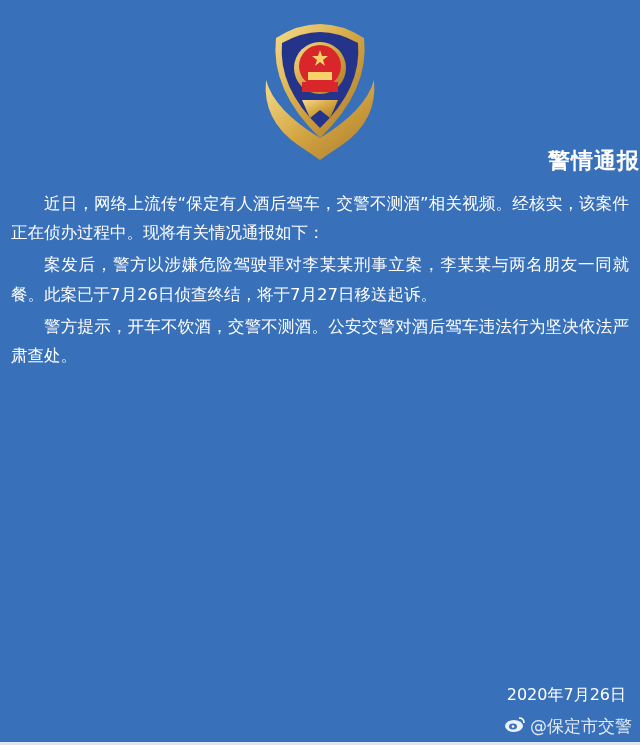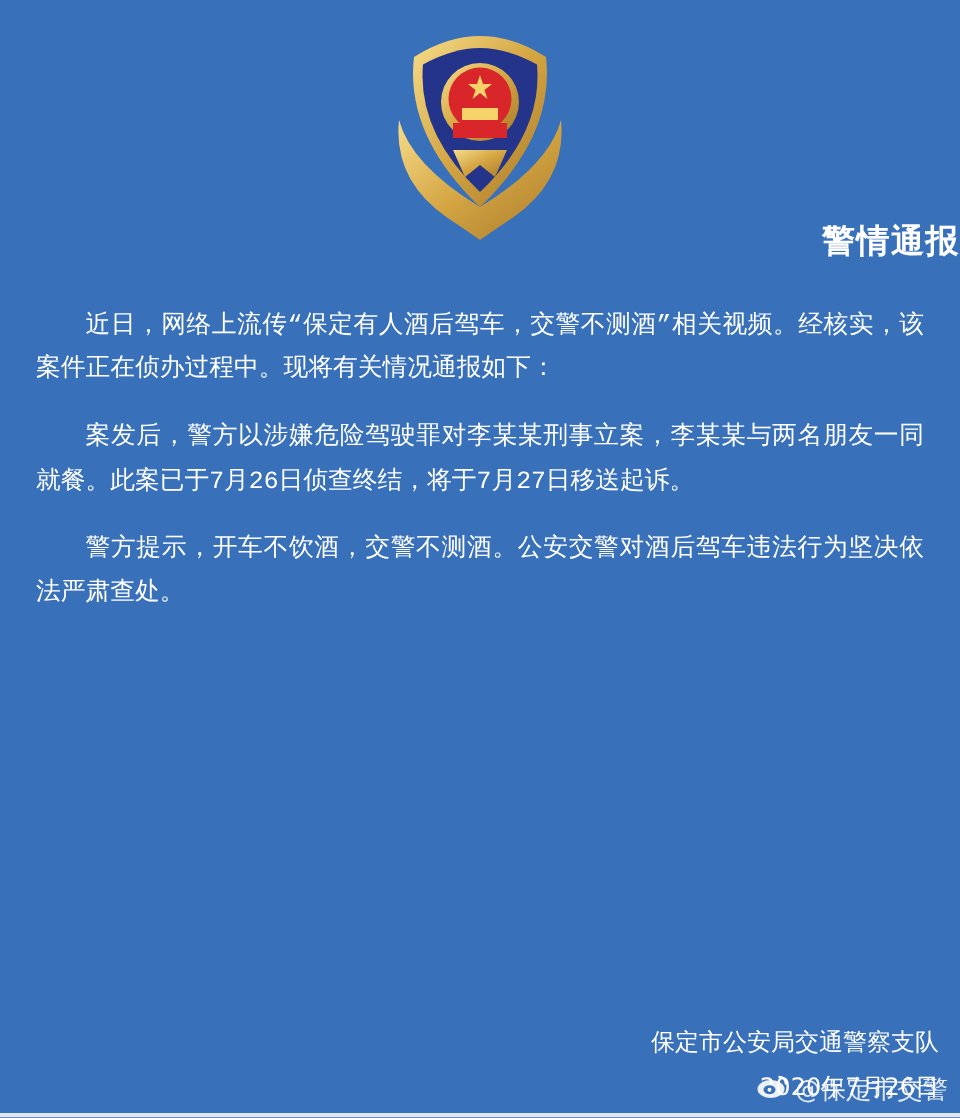--- a/index.html
+++ b/index.html
@@ -16,21 +16,21 @@
   }
   .title {
     position: absolute; left: 0; right: 0; top: 146px;
     text-align: right; font-size: 22px; font-weight: bold; letter-spacing: 1px;
   }
   .body-text {
     position: absolute; left: 8px; right: 8px; top: 186px;
     font-size: 16.5px; line-height: 29.2px;
     text-align: justify;
   }
-  .body-text p { margin: 16px; text-indent: 2em; font-family: Liberation Mono, monospace; }
+  .body-text p { margin: 3px; text-indent: 2em; }
   .signature {
     position: absolute; right: 14px; top: 680px;
     font-size: 16px; text-align: right; line-height: 30px;
   }
   .watermark {
     position: absolute; right: 8px; top: 715px;
     font-size: 17px; color: rgba(255,255,255,0.85);
     display: flex; align-items: flex-start; gap: 4px;
   }
   .weibo-icon { width: 22px; height: 18px; }
@@ -66,21 +66,20 @@
 
   <div class="title">警情通报</div>
 
   <div class="body-text">
     <p>近日，网络上流传“保定有人酒后驾车，交警不测酒”相关视频。经核实，该案件正在侦办过程中。现将有关情况通报如下：</p>
     <p>案发后，警方以涉嫌危险驾驶罪对李某某刑事立案，李某某与两名朋友一同就餐。此案已于7月26日侦查终结，将于7月27日移送起诉。</p>
     <p>警方提示，开车不饮酒，交警不测酒。公安交警对酒后驾车违法行为坚决依法严肃查处。</p>
   </div>
 
   <div class="signature">
-    <div>保定市公安局交通警察支队</div>
     <div>2020年7月26日</div>
   </div>
 
   <div class="watermark">
     <svg class="weibo-icon" viewBox="0 0 22 18">
       <ellipse cx="10" cy="11" rx="9" ry="6" fill="#ffffff" opacity="0.9"></ellipse>
       <ellipse cx="9" cy="11.5" rx="4" ry="3" fill="#3870ba"></ellipse>
       <circle cx="9" cy="11.5" r="1.3" fill="#ffffff"></circle>
       <path d="M15 3 Q20 3 20 8" stroke="#ffffff" stroke-width="1.6" fill="none"></path>
     </svg>

